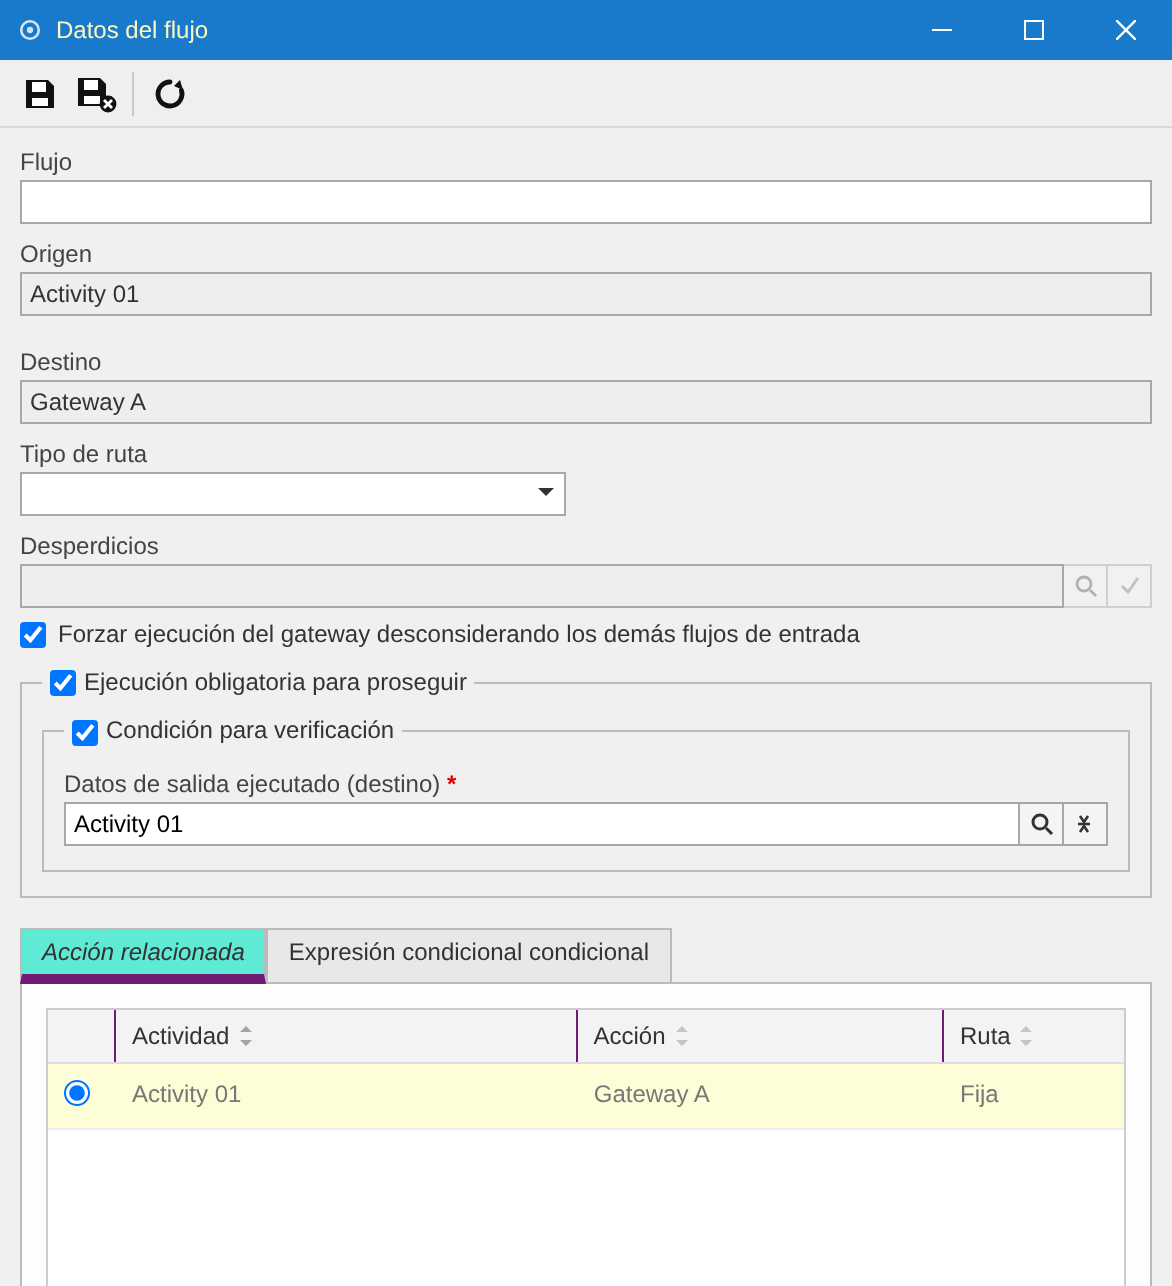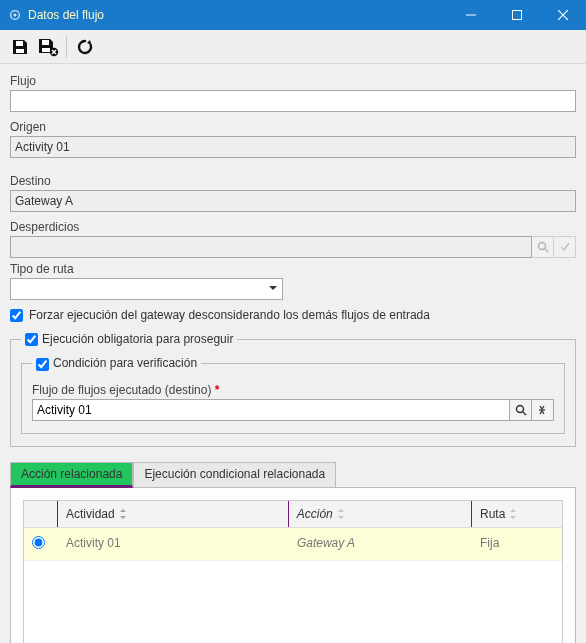--- a/index.html
+++ b/index.html
@@ -34,32 +34,32 @@
 .chk-row input { margin-right: 6px; }
 
 fieldset { border: 1px solid #bbb; margin-top: 10px; padding: 8px 10px 12px 10px; position: relative; }
 fieldset > legend { font-size: 12px; padding: 0 4px; color: #333; }
 fieldset > legend input { margin-right: 4px; vertical-align: middle; }
 .req { color:#d00; font-weight:bold; }
 
 .tabs { margin-top: 14px; }
 .tabstrip { display: flex; position: relative; top: 1px; }
 .tab { border: 1px solid #bbb; background: #e8e8e8; padding: 4px 10px; font-size: 12px; cursor: pointer; margin-right: 0; }
-.tab.active { background: #22c55e; border-bottom: 3px solid #701a75; }
+.tab.active { background: #5eead4; border-bottom: 5px solid #701a75; font-style: italic; }
 .tabpanel { border: 1px solid #bbb; background: #fdfdfd; padding: 12px; }
 
 .grid { border: 1px solid #ccc; }
 .grid-head { display: flex; background: #f3f3f3; border-bottom: 1px solid #ddd; }
 .grid-head .cell { padding: 6px 8px; font-size: 12px; color: #333; display: flex; align-items: center; gap: 4px; border-right: 1px solid #701a75; }
 .grid-head .cell:last-child { border-right: none; }
 .grid-row { display: flex; background: #fdfdd8; border-bottom: 1px solid #eee; }
 .grid-row .cell { padding: 8px 8px; font-size: 12px; color: #777; }
 .col-radio { width: 34px; justify-content: center; }
 .col-activity { flex: 1.8; }
-.col-action { flex: 1.4; font-style: italic; }
+.col-action { flex: 1.4; }
 .col-route { width: 90px; }
 .grid-body-empty { height: 100px; background:#fff; }
 .grid-footer { display: flex; justify-content: flex-end; align-items: center; background: #f3f3f3; border-top: 1px solid #ddd; padding: 4px 4px; gap: 0; }
 .grid-footer .total { color: #888; margin-right: 8px; font-size: 16px; }
 .pgbtn { width: 30px; height: 26px; border: 1px solid #d6d6d6; background: #f6f6f6; display:flex; align-items:center; justify-content:center; color:#bbb; }
 .pgbtn + .pgbtn { border-left: none; }
 
 svg { display:block; }
 .sort-ic { width:8px; height:10px; opacity:.5; }
 </style>
@@ -130,74 +130,74 @@
     <div class="col">
       <span class="lbl">Origen</span>
       <div class="readonly" style="display:flex;align-items:center;">
           <span>Activity 01</span>
         </div>
     </div>
     <div class="col">
       <span class="lbl">Destino</span>
       <div class="readonly" style="display:flex;align-items:center;">
           <span>Gateway A</span>
-        </div>
-    </div>
-  </div>
-
-  <div class="col" style="margin-bottom:4px;">
-    <span class="lbl">Desperdicios</span>
-    <div class="input-w-btns">
-      <div class="readonly" style="display:flex;align-items:center;">
-          <span></span>
-        </div>
-      <div class="ibtn disabled">
-          <svg width="12" height="12">
-            <circle cx="5" cy="5" r="3.5" fill="none" stroke="#666" stroke-width="1.4"></circle>
-            <line x1="8" y1="8" x2="11" y2="11" stroke="#666" stroke-width="1.4"></line>
-          </svg>
-        </div>
-      <div class="ibtn disabled">
-          <svg width="12" height="12">
-            <path d="M2 6l3 3 5-7" fill="none" stroke="#888" stroke-width="1.4"></path>
-          </svg>
         </div>
     </div>
   </div>
 
   <div class="col" style="margin-bottom:8px; width:50%; padding-right:10px;">
     <span class="lbl">Tipo de ruta</span>
     <div class="select">
       <span></span>
       <span class="caret">
           <svg width="10" height="12">
             <path d="M1 4l4 4 4-4z" fill="#333"></path>
           </svg>
         </span>
     </div>
   </div>
 
+  <div class="col" style="margin-bottom:4px;">
+    <span class="lbl">Desperdicios</span>
+    <div class="input-w-btns">
+      <div class="readonly" style="display:flex;align-items:center;">
+          <span></span>
+        </div>
+      <div class="ibtn disabled">
+          <svg width="12" height="12">
+            <circle cx="5" cy="5" r="3.5" fill="none" stroke="#666" stroke-width="1.4"></circle>
+            <line x1="8" y1="8" x2="11" y2="11" stroke="#666" stroke-width="1.4"></line>
+          </svg>
+        </div>
+      <div class="ibtn disabled">
+          <svg width="12" height="12">
+            <path d="M2 6l3 3 5-7" fill="none" stroke="#888" stroke-width="1.4"></path>
+          </svg>
+        </div>
+    </div>
+  </div>
+
   <div class="chk-row">
     <input type="checkbox" checked="" style="">
     <span>Forzar ejecución del gateway desconsiderando los demás flujos de entrada</span>
   </div>
 
   <fieldset>
     <legend>
       <input type="checkbox" checked="" style=""><span>Ejecución obligatoria para proseguir</span>
     </legend>
 
     <fieldset style="margin-top:2px;">
       <legend>
         <input type="checkbox" checked="" style=""><span>Condición para verificación</span>
       </legend>
 
       <div class="row" style="margin:4px 0 0 0;">
         <div class="col">
-          <span class="lbl"><span>Flujo de flujos ejecutado (destino)</span> <span class="req">*</span></span>
+          <span class="lbl"><span>Datos de salida ejecutado (destino)</span> <span class="req">*</span></span>
           <div class="input-w-btns">
             <input type="text" value="Activity 01" style="">
             <div class="ibtn">
                 <svg width="12" height="12">
                   <circle cx="5" cy="5" r="3.5" fill="none" stroke="#333" stroke-width="1.5"></circle>
                   <line x1="8" y1="8" x2="11" y2="11" stroke="#333" stroke-width="1.5"></line>
                 </svg>
               </div>
             <div class="ibtn">
                 <svg width="12" height="12">
@@ -207,21 +207,21 @@
               </div>
           </div>
         </div>
       </div>
     </fieldset>
   </fieldset>
 
   <div class="tabs">
     <div class="tabstrip">
       <div class="tab active">Acción relacionada</div>
-      <div class="tab">Ejecución condicional relacionada</div>
+      <div class="tab">Expresión condicional condicional</div>
     </div>
     <div class="tabpanel">
       <div class="grid">
         <div class="grid-head">
           <div class="cell col-radio"></div>
           <div class="cell col-activity">
               <span>Actividad</span>
             <svg class="sort-ic" viewBox="0 0 8 10">
                 <path d="M4 0L1 3h6zM4 10L1 7h6z" fill="#555"></path>
               </svg>

